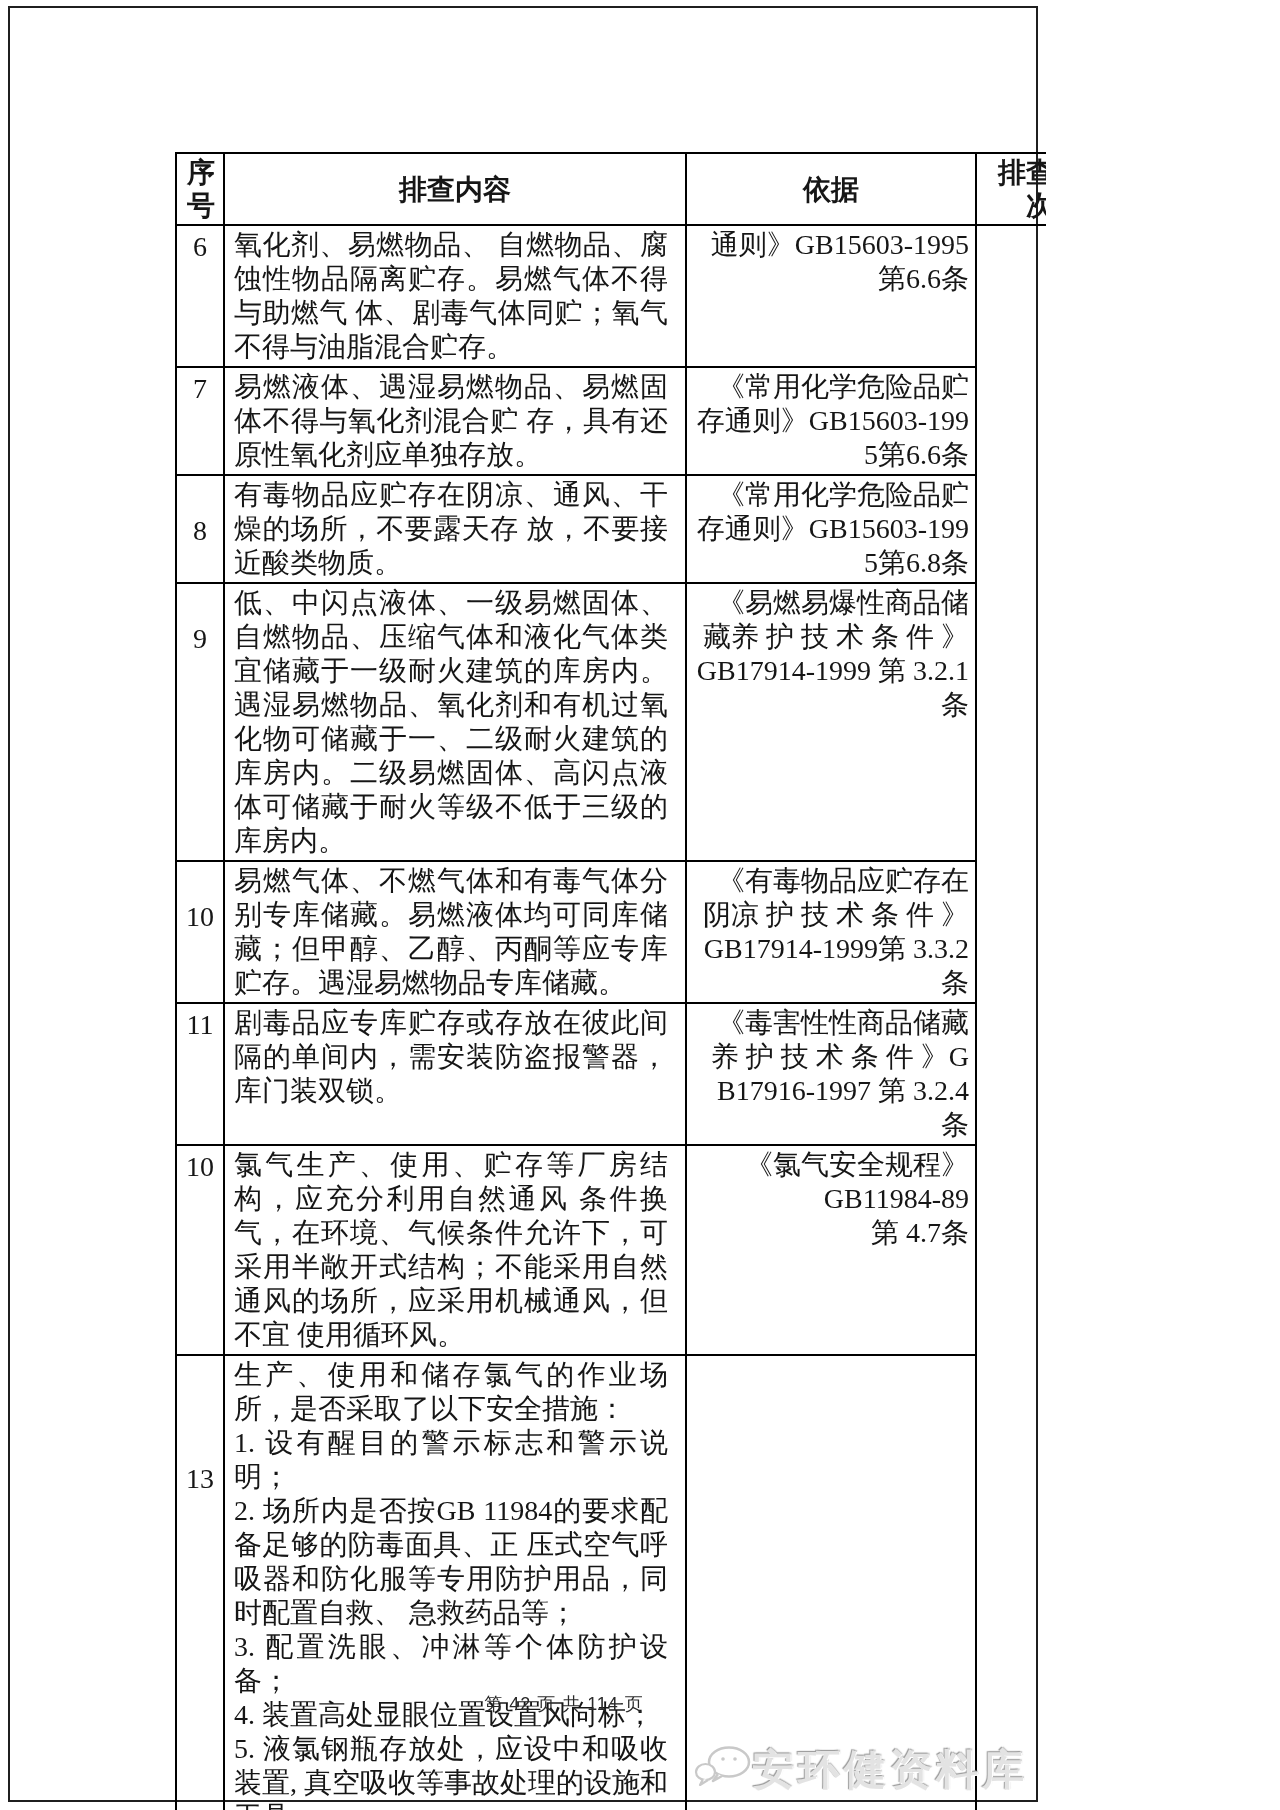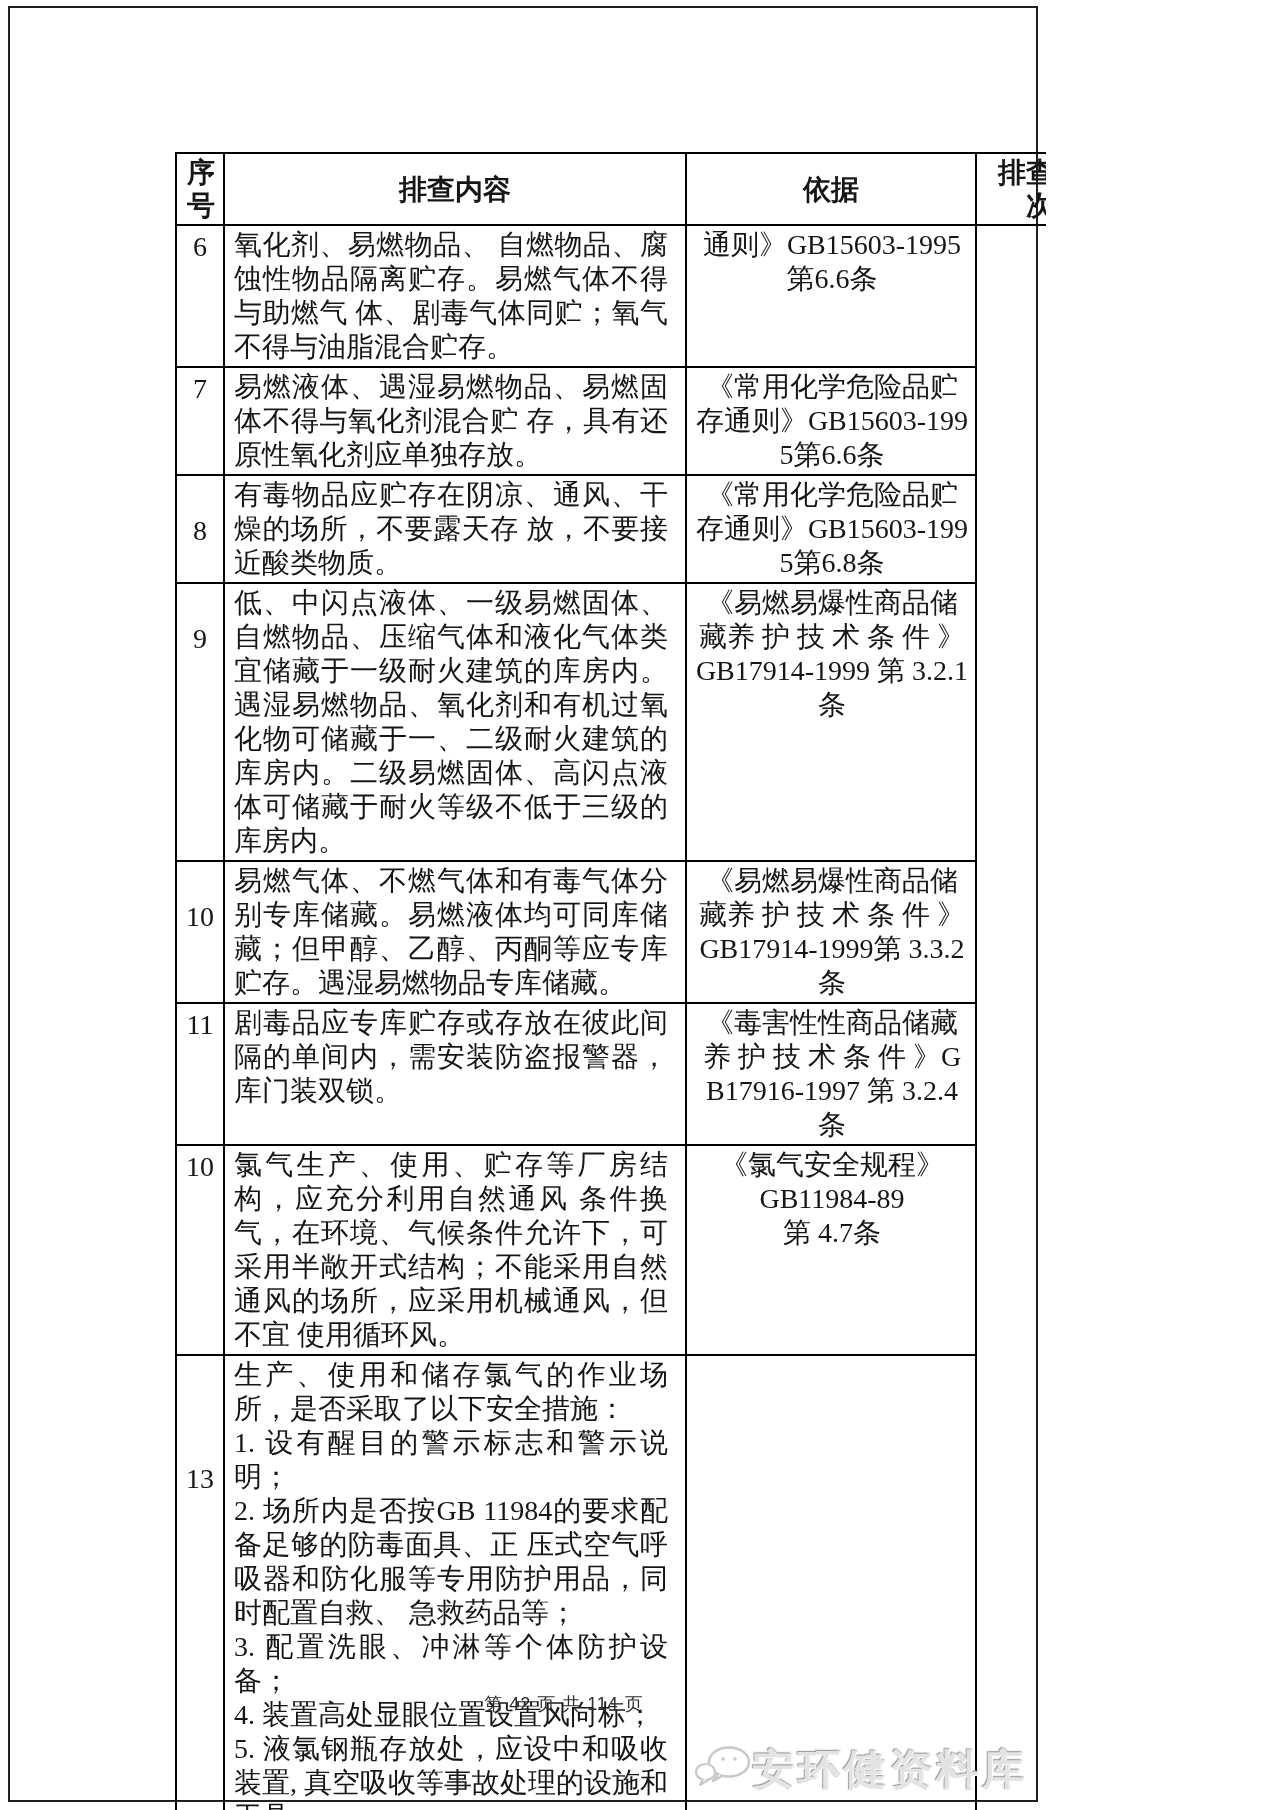--- a/index.html
+++ b/index.html
@@ -49,21 +49,21 @@
   td.no-pt1  { padding-top:38px; }
   td.no-pt3  { padding-top:106px; }
   td.cell-content {
     padding:2px 17px 2px 9px;
     text-align:justify;
     white-space:pre-line;
     word-break:break-all;
   }
   td.cell-basis {
     padding:2px 6px 2px 8px;
-    text-align:center;
+    text-align:right;
     white-space:pre-line;
     word-break:break-all;
   }
   td.cell-freq { padding:2px 6px; }
   .footer {
     position:absolute;
     top:1692px; left:0;
     width:100%;
     text-align:center;
     font-family:"Liberation Sans","DejaVu Sans",sans-serif;
@@ -129,21 +129,21 @@
         <td class="cell-basis">《常用化学危险品贮存通则》GB15603-1995第6.8条</td>
       </tr>
       <tr>
         <td class="cell-no no-pt1">9</td>
         <td class="cell-content">低、中闪点液体、一级易燃固体、自燃物品、压缩气体和液化气体类宜储藏于一级耐火建筑的库房内。遇湿易燃物品、氧化剂和有机过氧化物可储藏于一、二级耐火建筑的库房内。二级易燃固体、高闪点液体可储藏于耐火等级不低于三级的库房内。</td>
         <td class="cell-basis">《易燃易爆性商品储藏养 护 技 术 条 件 》GB17914-1999 第 3.2.1 条</td>
       </tr>
       <tr>
         <td class="cell-no no-pt1">10</td>
         <td class="cell-content">易燃气体、不燃气体和有毒气体分别专库储藏。易燃液体均可同库储藏；但甲醇、乙醇、丙酮等应专库贮存。遇湿易燃物品专库储藏。</td>
-        <td class="cell-basis">《易燃易爆性商品储藏养 护 技 术 条 件 》GB17914-1999第  3.3.2 条</td>
+        <td class="cell-basis">《有毒物品应贮存在阴凉 护 技 术 条 件 》GB17914-1999第  3.3.2 条</td>
       </tr>
       <tr>
         <td class="cell-no no-top">11</td>
         <td class="cell-content">剧毒品应专库贮存或存放在彼此间隔的单间内，需安装防盗报警器，库门装双锁。</td>
         <td class="cell-basis">《毒害性性商品储藏养 护 技 术 条 件 》GB17916-1997 第 3.2.4 条</td>
       </tr>
       <tr>
         <td class="cell-no no-top">10</td>
         <td class="cell-content">氯气生产、使用、贮存等厂房结构，应充分利用自然通风 条件换气，在环境、气候条件允许下，可采用半敞开式结构；不能采用自然通风的场所，应采用机械通风，但不宜 使用循环风。</td>
         <td class="cell-basis">《氯气安全规程》

